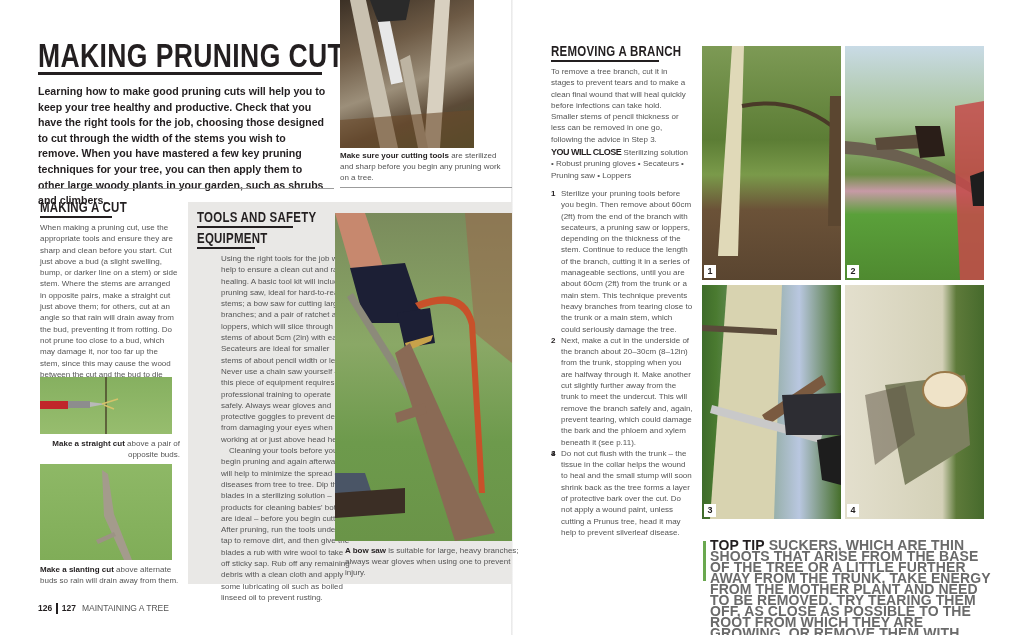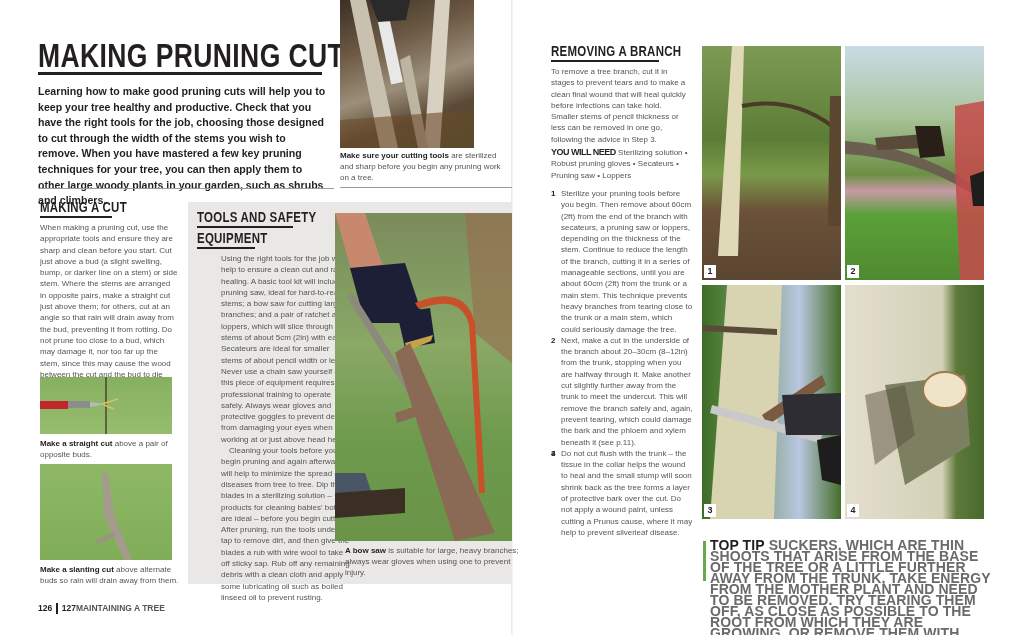--- a/index.html
+++ b/index.html
@@ -32,21 +32,21 @@
 
   .num-list .item { position: relative; padding-left: 10px; }
   .num-list .num { position: absolute; left: 0; top: 0; font-weight: 700; color: #231f20; }
 
   .tip-bar { left: 703px; top: 541px; width: 3px; height: 40px; background: #6aa84f; }
   .tip { left: 710px; top: 540px; width: 290px; font-size: 14px; line-height: 11px; color: #6a6a6a; font-weight: 700; letter-spacing: 0.1px; }
   .tip b { color: #231f20; }
 
   .footer { left: 38px; top: 603px; font-size: 8.5px; color: #231f20; white-space: nowrap; }
   .footer .bar { display: inline-block; width: 1.5px; height: 11px; background: #231f20; vertical-align: middle; margin: 0 4px; }
-  .footer .sec { color: #555; font-weight: 700; }
+  .footer .sec { color: #555; margin-left: 6px; font-weight: 400; }
 
   .step-num { position: absolute; width: 12px; height: 13px; background: #fff; color: #231f20; font-size: 9px; font-weight: 700; text-align: center; line-height: 13px; }
 </style>
 </head>
 <body>
 
 <div class="spread">
   <div class="gutter"></div>
 
   <div class="abs cond main-title">MAKING PRUNING CUTS</div>
@@ -76,21 +76,21 @@
 
   <div class="abs photo" style="left:40px; top:377px; width:132px; height:57px; background: linear-gradient(#86b060, #97bd6e);">
     <svg width="132" height="57" viewBox="0 0 132 57">
       <line x1="66" y1="0" x2="66" y2="57" stroke="#3b2a1c" stroke-width="1.2"></line>
       <rect x="0" y="24" width="28" height="8" fill="#c0262b"></rect>
       <rect x="28" y="24" width="22" height="7" fill="#8d8d8d"></rect>
       <path d="M50 25 L66 27 L50 30 Z" fill="#b9b9b9"></path>
       <path d="M62 27 L78 22 M64 28 L74 32" stroke="#d6c36a" stroke-width="1.5"></path>
     </svg>
   </div>
-  <div class="abs caption" style="left:40px; top:438px; width:140px;">
+  <div class="abs caption" style="left:40px; top:438px; width:140px;text-align:right;">
     <b>Make a straight cut</b>
     <span>above a pair of opposite buds.</span>
   </div>
 
   <div class="abs photo" style="left:40px; top:464px; width:132px; height:96px; background: linear-gradient(#8eb866, #80ad58);">
     <svg width="132" height="96" viewBox="0 0 132 96">
       <path d="M62 6 L68 10 L74 50 L92 96 L84 96 L64 52 Z" fill="#a49b8c"></path>
       <path d="M56 76 L74 68 L76 72 L58 80 Z" fill="#9c9384"></path>
     </svg>
   </div>
@@ -130,39 +130,39 @@
   </div>
 
   <div class="abs footer">
     <b>126</b><span class="bar"></span><b>127</b><span class="sec">MAINTAINING A TREE</span>
   </div>
 
   <div class="abs cond section-head" style="left:551px; top:43px;">REMOVING A BRANCH</div>
   <div class="abs head-rule" style="left:551px; top:60px; width:108px;"></div>
   <div class="abs body-text" style="left:551px; top:66px; width:140px;">To remove a tree branch, cut it in stages to prevent tears and to make a clean final wound that will heal quickly before infections can take hold. Smaller stems of pencil thickness or less can be removed in one go, following the advice in Step 3.</div>
   <div class="abs body-text" style="left:551px; top:147px; width:140px;">
-    <b class="cond" style="color:#231f20; font-size:9px;">YOU WILL NEED</b>
+    <b class="cond" style="color:#231f20; font-size:9px;">YOU WILL CLOSE</b>
     <span>Sterilizing solution • Robust pruning gloves • Secateurs • Pruning saw • Loppers</span>
   </div>
 
   <div class="abs body-text num-list" style="left:551px; top:188px; width:142px;">
     <div class="item">
       <span class="num">1</span>
       <span>Sterilize your pruning tools before you begin. Then remove about 60cm (2ft) from the end of the branch with secateurs, a pruning saw or loppers, depending on the thickness of the stem. Continue to reduce the length of the branch, cutting it in a series of manageable sections, until you are about 60cm (2ft) from the trunk or a main stem. This technique prevents heavy branches from tearing close to the trunk or a main stem, which could seriously damage the tree.</span>
     </div>
     <div class="item">
       <span class="num">2</span>
       <span>Next, make a cut in the underside of the branch about 20–30cm (8–12in) from the trunk, stopping when you are halfway through it. Make another cut slightly further away from the trunk to meet the undercut. This will remove the branch safely and, again, prevent tearing, which could damage the bark and the phloem and xylem beneath it (see p.11).</span>
     </div>
     <div class="item">
       <span class="num">3</span>
     </div>
     <div class="item">
       <span class="num">4</span>
-      <span>Do not cut flush with the trunk – the tissue in the collar helps the wound to heal and the small stump will soon shrink back as the tree forms a layer of protective bark over the cut. Do not apply a wound paint, unless cutting a Prunus cause, where it may help to prevent silverleaf disease.</span>
+      <span>Do not cut flush with the trunk – the tissue in the collar helps the wound to heal and the small stump will soon shrink back as the tree forms a layer of protective bark over the cut. Do not apply a wound paint, unless cutting a Prunus tree, head it may help to prevent silverleaf disease.</span>
     </div>
   </div>
 
   <div class="abs photo" style="left:702px; top:46px; width:139px; height:234px; background: linear-gradient(180deg, #7d9a55 0%, #5c7d35 40%, #7a9a4a 55%, #6b5238 70%, #5a4530 100%);">
     <svg width="139" height="234" viewBox="0 0 139 234">
       <path d="M30 0 L42 0 L36 210 L16 210 Z" fill="#e0d9b8"></path>
       <path d="M40 60 Q90 50 130 80" stroke="#4a3a28" stroke-width="4" fill="none"></path>
       <path d="M128 50 L139 50 L139 180 L126 180 Z" fill="#5b4630"></path>
     </svg>
     <div class="step-num" style="left:2px; bottom:2px;">1</div>

